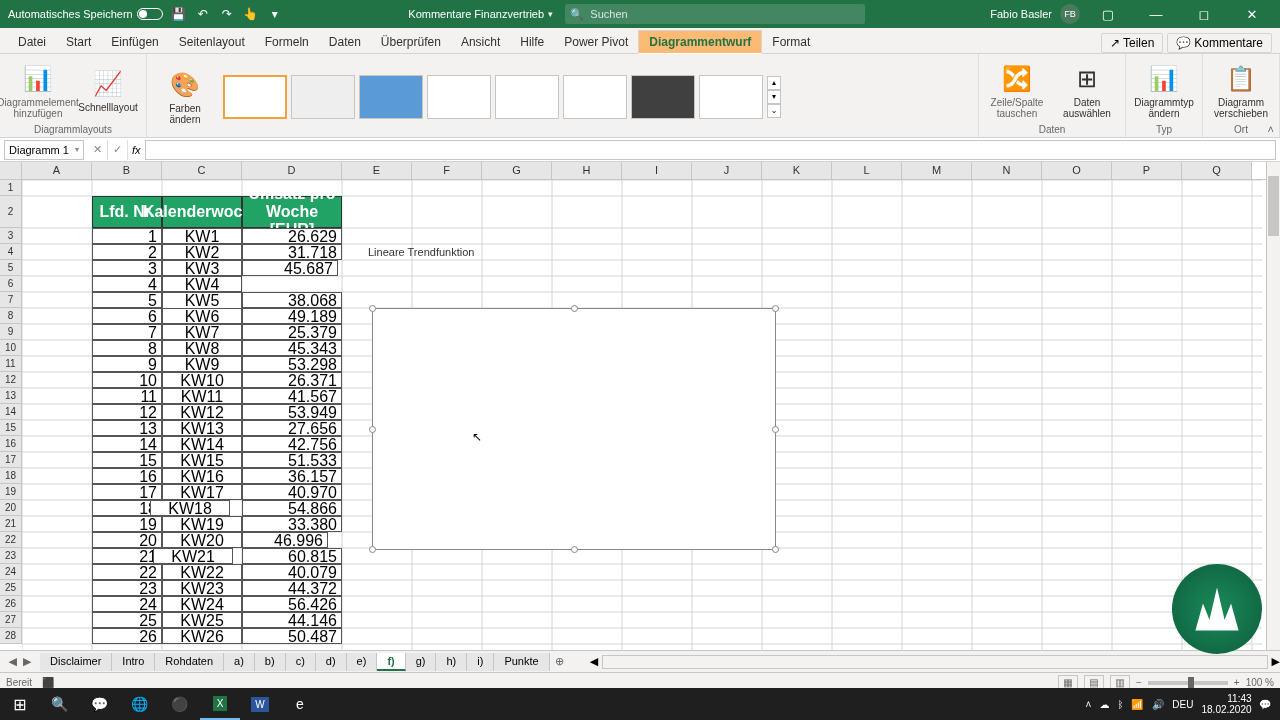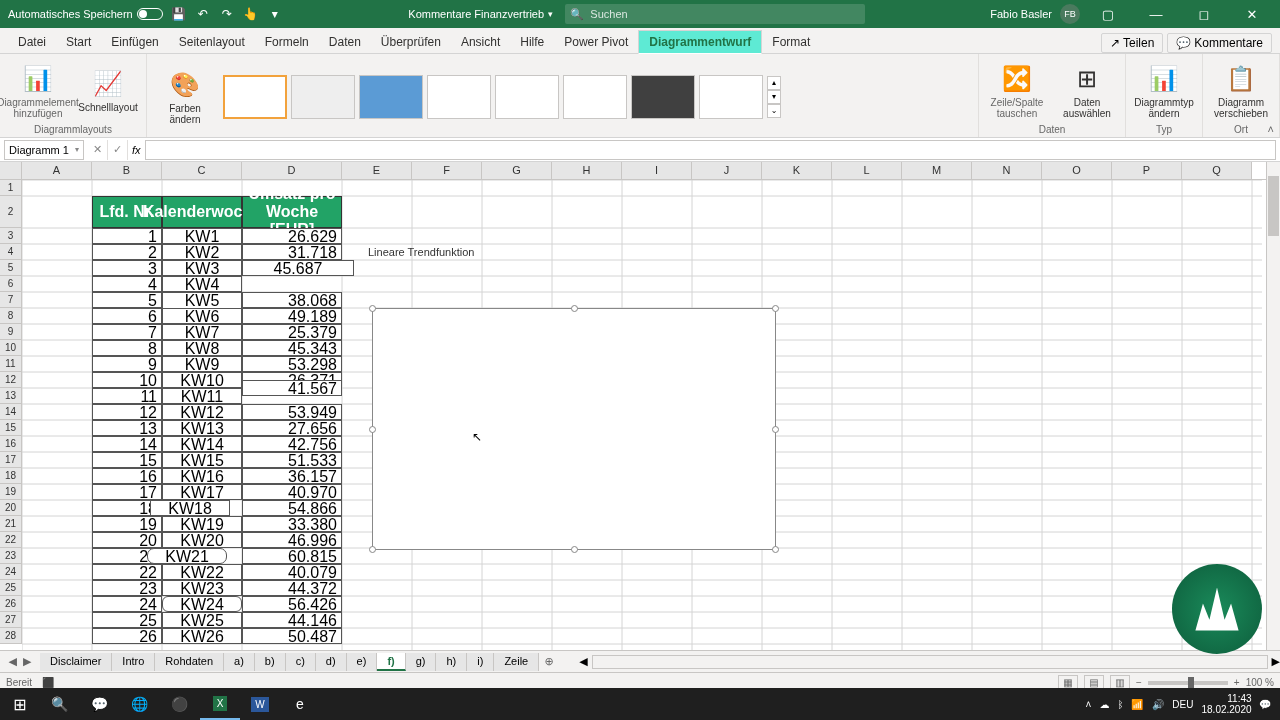--- a/index.html
+++ b/index.html
@@ -15,21 +15,21 @@
 .titlebar-center { flex:1; display:flex; align-items:center; justify-content:center; gap:12px; }
 .doc-name { display:flex; align-items:center; gap:4px; }
 .search-box { width: 300px; height: 20px; background: rgba(255,255,255,0.15); border-radius: 2px; display:flex; align-items:center; padding: 0 6px; gap:6px; }
 .titlebar-right { display:flex; align-items:center; gap:8px; padding: 0 8px; }
 .user-badge { width:20px; height:20px; border-radius:50%; background:#4a7a5e; display:flex; align-items:center; justify-content:center; font-size:9px; }
 .win-btn { width: 40px; height: 28px; display:flex; align-items:center; justify-content:center; font-size:13px; }
 
 
 .ribbon-tabs { height: 26px; background: #f3f2f1; display:flex; align-items:flex-end; border-bottom: 1px solid #d4d4d4; padding: 0 8px; }
 .tab { padding: 4px 10px; font-size: 12px; color: #323130; cursor:pointer; }
-.tab.active { background:#5eead4; border: 1px solid #d4d4d4; border-bottom: 1px solid #fff; margin-bottom:-1px; color:#217346; font-weight:600; }
+.tab.active { background:#fdba74; border: 1px solid #d4d4d4; border-bottom: 1px solid #fff; margin-bottom:-1px; color:#217346; font-weight:600; }
 .ribbon-tabs-right { margin-left:auto; display:flex; gap:4px; }
 .share-btn { padding: 2px 8px; font-size: 12px; display:flex; align-items:center; gap:3px; border:1px solid #d4d4d4; border-radius:2px; }
 
 
 .ribbon { height: 84px; background: #f3f2f1; display:flex; border-bottom: 1px solid #d4d4d4; position:relative; }
 .group { border-right: 1px solid #e1dfdd; display:flex; flex-direction:column; padding: 4px 6px 1px; }
 .group-content { flex:1; display:flex; align-items:center; gap:6px; }
 .group-label { font-size: 10px; text-align:center; color:#666; padding:1px 0; }
 .big-btn { display:flex; flex-direction:column; align-items:center; justify-content:center; width: 64px; font-size: 10px; text-align:center; color:#666; gap:2px; }
 .big-btn.enabled { color: #323130; }
@@ -357,21 +357,21 @@
         <div class="th" style="position: absolute; left: 140px; top: 16px; width: 80px; height: 32px;">Kalenderwoche</div>
         <div class="th" style="position: absolute; left: 220px; top: 16px; width: 100px; height: 32px;">Umsatz pro Woche [EUR]</div>
         <div class="td r" style="position: absolute; left: 70px; top: 48px; width: 70px; height: 16px;">1</div>
         <div class="td c" style="position: absolute; left: 140px; top: 48px; width: 80px; height: 16px;">KW1</div>
         <div class="td r" style="position: absolute; left: 220px; top: 48px; width: 100px; height: 16px; padding-left: 30px;">26.629</div>
         <div class="td r" style="position: absolute; left: 70px; top: 64px; width: 70px; height: 16px;">2</div>
         <div class="td c" style="position: absolute; left: 140px; top: 64px; width: 80px; height: 16px;">KW2</div>
         <div class="td r" style="position: absolute; left: 220px; top: 64px; width: 100px; height: 16px;">31.718</div>
         <div class="td r" style="position: absolute; left: 70px; top: 80px; width: 70px; height: 16px;">3</div>
         <div class="td c" style="position: absolute; left: 140px; top: 80px; width: 80px; height: 16px;">KW3</div>
-        <div class="td r" style="position: absolute; left: 220px; top: 80px; width: 112px; height: 16px; text-align: center;">45.687</div>
+        <div class="td r" style="position: absolute; left: 220px; top: 80px; width: 96px; height: 16px;">45.687</div>
         <div class="td r" style="position: absolute; left: 70px; top: 96px; width: 70px; height: 16px;">4</div>
         <div class="td c" style="position: absolute; left: 140px; top: 96px; width: 80px; height: 16px;">KW4</div>
         <div class="td r" style="position: absolute; left: 220px; top: 112px; width: 100px; height: 24px;">23.308</div>
         <div class="td r" style="position: absolute; left: 70px; top: 112px; width: 70px; height: 16px;">5</div>
         <div class="td c" style="position: absolute; left: 140px; top: 112px; width: 80px; height: 27px;">KW5</div>
         <div class="td r" style="position: absolute; left: 220px; top: 112px; width: 100px; height: 16px;">38.068</div>
         <div class="td r" style="position: absolute; left: 70px; top: 128px; width: 70px; height: 16px;">6</div>
         <div class="td c" style="position: absolute; left: 140px; top: 128px; width: 80px; height: 16px;">KW6</div>
         <div class="td r" style="position: absolute; left: 220px; top: 128px; width: 100px; height: 16px;">49.189</div>
         <div class="td r" style="position: absolute; left: 70px; top: 144px; width: 70px; height: 16px;">7</div>
@@ -381,21 +381,21 @@
         <div class="td c" style="position: absolute; left: 140px; top: 160px; width: 80px; height: 16px;">KW8</div>
         <div class="td r" style="position: absolute; left: 220px; top: 160px; width: 100px; height: 16px;">45.343</div>
         <div class="td r" style="position: absolute; left: 70px; top: 176px; width: 70px; height: 16px;">9</div>
         <div class="td c" style="position: absolute; left: 140px; top: 176px; width: 80px; height: 16px;">KW9</div>
         <div class="td r" style="position: absolute; left: 220px; top: 176px; width: 100px; height: 16px;">53.298</div>
         <div class="td r" style="position: absolute; left: 70px; top: 192px; width: 70px; height: 16px;">10</div>
         <div class="td c" style="position: absolute; left: 140px; top: 192px; width: 80px; height: 16px;">KW10</div>
         <div class="td r" style="position: absolute; left: 220px; top: 192px; width: 100px; height: 16px;">26.371</div>
         <div class="td r" style="position: absolute; left: 70px; top: 208px; width: 70px; height: 16px;">11</div>
         <div class="td c" style="position: absolute; left: 140px; top: 208px; width: 80px; height: 16px;">KW11</div>
-        <div class="td r" style="position: absolute; left: 220px; top: 200px; width: 100px; height: 16px;">41.567</div>
+        <div class="td r" style="position: absolute; left: 220px; top: 208px; width: 100px; height: 16px;">41.567</div>
         <div class="td r" style="position: absolute; left: 70px; top: 224px; width: 70px; height: 16px;">12</div>
         <div class="td c" style="position: absolute; left: 140px; top: 224px; width: 80px; height: 16px;">KW12</div>
         <div class="td r" style="position: absolute; left: 220px; top: 224px; width: 100px; height: 16px;">53.949</div>
         <div class="td r" style="position: absolute; left: 70px; top: 240px; width: 70px; height: 16px;">13</div>
         <div class="td c" style="position: absolute; left: 140px; top: 240px; width: 80px; height: 16px;">KW13</div>
         <div class="td r" style="position: absolute; left: 220px; top: 240px; width: 100px; height: 16px;">27.656</div>
         <div class="td r" style="position: absolute; left: 70px; top: 256px; width: 70px; height: 16px;">14</div>
         <div class="td c" style="position: absolute; left: 140px; top: 256px; width: 80px; height: 16px;">KW14</div>
         <div class="td r" style="position: absolute; left: 220px; top: 256px; width: 100px; height: 16px;">42.756</div>
         <div class="td r" style="position: absolute; left: 70px; top: 272px; width: 70px; height: 16px;">15</div>
@@ -408,32 +408,32 @@
         <div class="td c" style="position: absolute; left: 140px; top: 304px; width: 80px; height: 16px;">KW17</div>
         <div class="td r" style="position: absolute; left: 220px; top: 304px; width: 100px; height: 16px;">40.970</div>
         <div class="td r" style="position: absolute; left: 70px; top: 320px; width: 70px; height: 16px;">18</div>
         <div class="td c" style="position: absolute; left: 128px; top: 320px; width: 80px; height: 16px;">KW18</div>
         <div class="td r" style="position: absolute; left: 220px; top: 320px; width: 100px; height: 16px;">54.866</div>
         <div class="td r" style="position: absolute; left: 70px; top: 336px; width: 70px; height: 16px;">19</div>
         <div class="td c" style="position: absolute; left: 140px; top: 336px; width: 80px; height: 16px;">KW19</div>
         <div class="td r" style="position: absolute; left: 220px; top: 336px; width: 100px; height: 16px;">33.380</div>
         <div class="td r" style="position: absolute; left: 70px; top: 352px; width: 70px; height: 16px;">20</div>
         <div class="td c" style="position: absolute; left: 140px; top: 352px; width: 80px; height: 16px;">KW20</div>
-        <div class="td r" style="position: absolute; left: 220px; top: 352px; width: 100px; height: 16px; padding-left: 16px;">46.996</div>
+        <div class="td r" style="position: absolute; left: 220px; top: 352px; width: 86px; height: 16px; padding-left: 16px;">46.996</div>
         <div class="td r" style="position: absolute; left: 70px; top: 368px; width: 70px; height: 16px;">21</div>
-        <div class="td c" style="position: absolute; left: 125px; top: 368px; width: 80px; height: 16px; border-radius: 7px;">KW21</div>
+        <div class="td c" style="position: absolute; left: 131px; top: 368px; width: 80px; height: 16px;">KW21</div>
         <div class="td r" style="position: absolute; left: 220px; top: 368px; width: 100px; height: 16px;">60.815</div>
         <div class="td r" style="position: absolute; left: 70px; top: 384px; width: 70px; height: 16px;">22</div>
         <div class="td c" style="position: absolute; left: 140px; top: 384px; width: 80px; height: 16px;">KW22</div>
         <div class="td r" style="position: absolute; left: 220px; top: 384px; width: 100px; height: 16px;">40.079</div>
         <div class="td r" style="position: absolute; left: 70px; top: 400px; width: 70px; height: 16px;">23</div>
         <div class="td c" style="position: absolute; left: 140px; top: 400px; width: 80px; height: 16px;">KW23</div>
         <div class="td r" style="position: absolute; left: 220px; top: 400px; width: 100px; height: 16px;">44.372</div>
         <div class="td r" style="position: absolute; left: 70px; top: 416px; width: 70px; height: 16px;">24</div>
-        <div class="td c" style="position: absolute; left: 140px; top: 416px; width: 80px; height: 16px; border-radius: 6px;">KW24</div>
+        <div class="td c" style="position: absolute; left: 140px; top: 416px; width: 80px; height: 16px;">KW24</div>
         <div class="td r" style="position: absolute; left: 220px; top: 416px; width: 100px; height: 16px;">56.426</div>
         <div class="td r" style="position: absolute; left: 70px; top: 432px; width: 70px; height: 16px;">25</div>
         <div class="td c" style="position: absolute; left: 140px; top: 432px; width: 80px; height: 16px;">KW25</div>
         <div class="td r" style="position: absolute; left: 220px; top: 432px; width: 100px; height: 16px;">44.146</div>
         <div class="td r" style="position: absolute; left: 70px; top: 448px; width: 70px; height: 16px;">26</div>
         <div class="td c" style="position: absolute; left: 140px; top: 448px; width: 80px; height: 16px;">KW26</div>
         <div class="td r" style="position: absolute; left: 220px; top: 448px; width: 100px; height: 16px;">50.487</div>
       </div>
   </div>
   <div class="vscroll">
@@ -452,21 +452,21 @@
       <div class="sheet-tab">Rohdaten</div>
       <div class="sheet-tab">a)</div>
       <div class="sheet-tab">b)</div>
       <div class="sheet-tab">c)</div>
       <div class="sheet-tab">d)</div>
       <div class="sheet-tab">e)</div>
       <div class="sheet-tab active">f)</div>
       <div class="sheet-tab">g)</div>
       <div class="sheet-tab">h)</div>
       <div class="sheet-tab">i)</div>
-      <div class="sheet-tab">Zeile</div>
+      <div class="sheet-tab">Punkte</div>
     </div>
   <div class="add-sheet">⊕</div>
   <div class="hscroll">
     <span>◀</span>
       <div class="hscroll-track"></div>
       <span>▶</span>
   </div>
 </div>
 
 <div class="status-bar">

